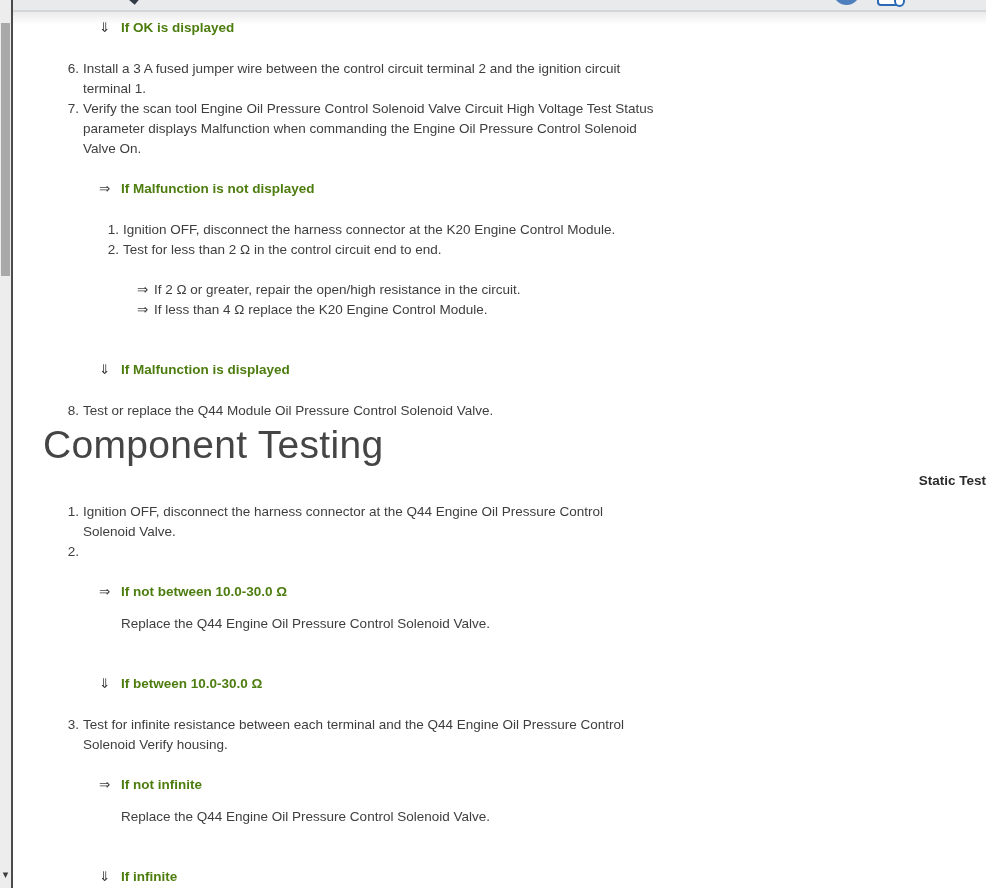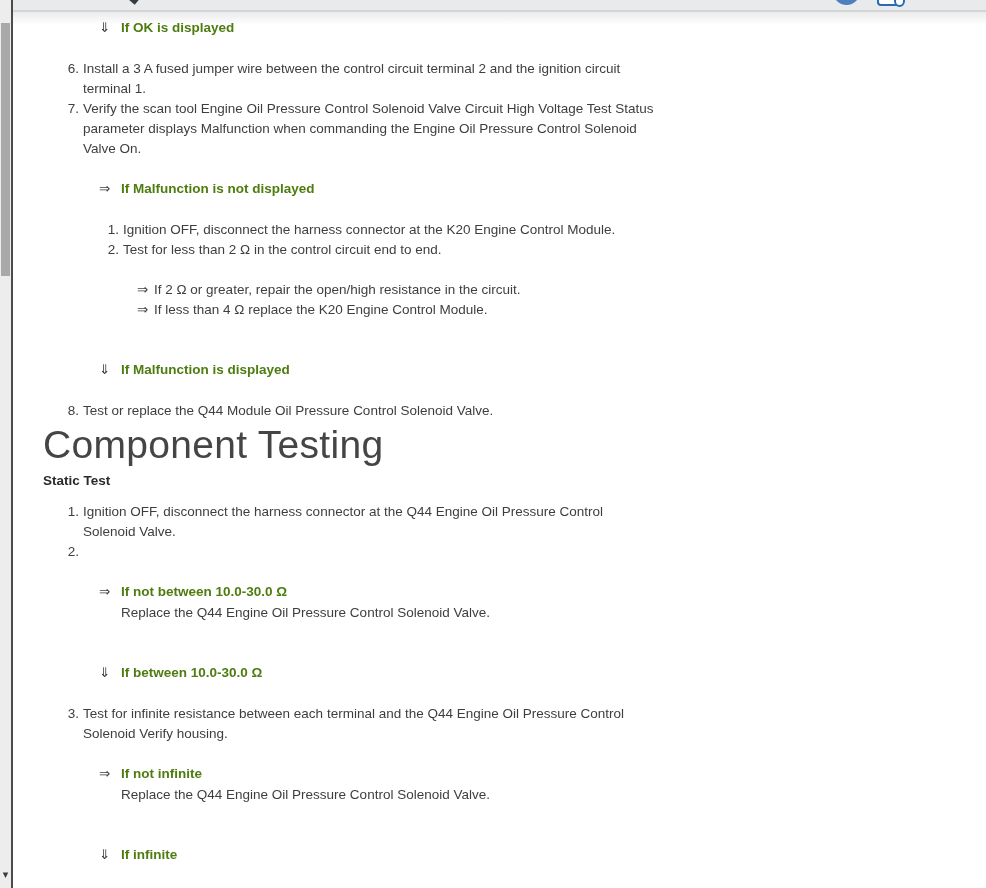--- a/index.html
+++ b/index.html
@@ -26,31 +26,31 @@
   .icon-print{position:absolute;left:864px;top:-17px;width:18px;height:19px;
               border:2.5px solid #2a6ab4;border-radius:4px;background:#fff;}
   .icon-print-badge{position:absolute;left:881px;top:-5px;width:7px;height:8px;border-radius:50%;
               border:2px solid #2a6ab4;background:#fff;}
   .heading-fragment{position:absolute;left:117px;top:-7px;width:9px;height:10px;
               background:#323c46;transform:rotate(40deg);}
   
   .content{position:absolute;left:13px;top:0;width:973px;height:888px;
            box-sizing:border-box;padding:18px 0 0 30px;overflow:hidden;}
   .h1{font-size:39px;line-height:40px;font-weight:300;color:#454545;letter-spacing:0.3px;}
-  .sub{font-size:13.5px;line-height:20px;font-weight:bold;color:#2b2b2b;}
+  .sub{font-size:13.5px;line-height:20px;font-weight:bold;color:#2b2b2b;text-align:right;}
   .list .li{display:flex;line-height:20px;}
   .list.l1{padding-left:16px;}
   .list.l2{padding-left:56px;}
   .num{flex:0 0 20px;text-align:right;margin-right:4px;}
   .li-text{width:575px;}
   .cond{padding-left:56px;line-height:20px;}
   .cond .row{display:flex;}
   .cond .arrow{flex:0 0 22px;color:#3e3e3e;}
   .cond .ctext{font-weight:bold;color:#4d7c0f;}
-  .cond .detail{margin-left:22px;margin-top:1px;color:#3e3e3e;}
+  .cond .detail{margin-left:22px;margin-top:12px;color:#3e3e3e;}
   .cond-group{line-height:20px;}
   .cond-group .row{display:flex;padding-left:94px;}
   .cond-group .arrow{flex:0 0 17px;color:#3e3e3e;}
 </style>
 </head>
 <body>
 
 <div class="v-scrollbar">
   <div class="v-thumb"></div>
   <div class="v-down">▾</div>

